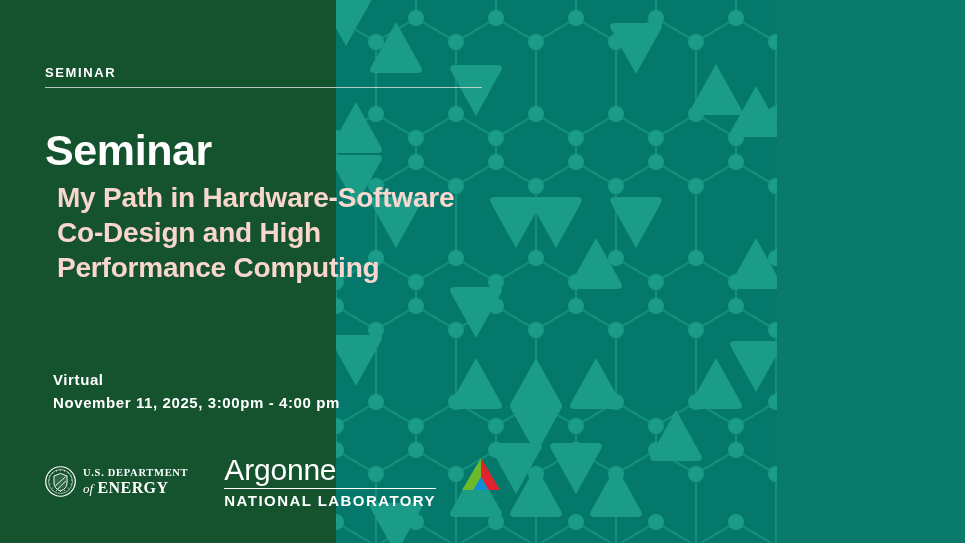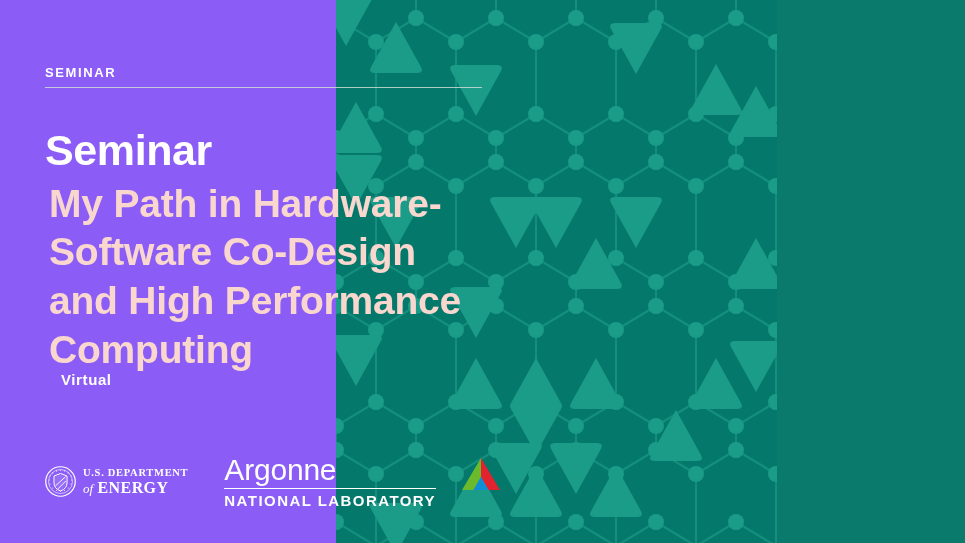--- a/index.html
+++ b/index.html
@@ -6,21 +6,21 @@
   html, body {
     margin: 0;
     padding: 0;
     background: #0a7a6c;
   }
   .poster {
     position: relative;
     width: 777px;
     height: 543px;
     overflow: hidden;
-    background: #8b5cf6;
+    background: #14532d;
     font-family: "Liberation Sans", sans-serif;
     -webkit-font-smoothing: antialiased;
   }
 
   
   .pattern-panel {
     position: absolute;
     top: 0;
     right: 0;
     width: 441px;
@@ -67,32 +67,32 @@
   }
   .title-main {
     font-size: 43px;
     font-weight: bold;
     color: #ffffff;
     line-height: 1.06;
     letter-spacing: -0.4px;
     margin: 0;
   }
   .title-sub {
-    font-size: 39px;
+    font-size: 28px;
     font-weight: bold;
     color: #f9d7cf;
     line-height: 1.25;
     letter-spacing: -0.2px;
-    margin: 6px 0 0 4px;
+    margin: 6px 0 0 12px;
   }
 
   .meta-block {
     position: absolute;
     top: 369px;
-    left: 16px;
+    left: 8px;
   }
   .meta-line {
     font-size: 15px;
     font-weight: bold;
     color: #ffffff;
     letter-spacing: 0.6px;
     line-height: 1.5;
     margin: 0;
   }
 
@@ -349,20 +349,21 @@
       <div class="rule"></div>
     </div>
 
     <div class="title-block">
       <h1 class="title-main">Seminar</h1>
       <h2 class="title-sub">My Path in Hardware-Software Co-Design and High Performance Computing</h2>
     </div>
 
     <div class="meta-block">
       <p class="meta-line">Virtual</p>
+      <p class="meta-line">November 11, 2025, 3:00pm - 4:00 pm</p>
     </div>
 
     <div class="logos">
 
       <div class="doe-logo">
         <span>
           <svg class="doe-seal" width="31" height="31" viewBox="0 0 62 62" xmlns="http://www.w3.org/2000/svg" aria-hidden="true">
             <circle cx="31" cy="31" r="29.5" fill="none" stroke="#ffffff" stroke-width="2.4"></circle>
             <circle cx="31" cy="31" r="24" fill="none" stroke="#ffffff" stroke-width="1.2"></circle>
             <g fill="#ffffff" opacity="0.9">

